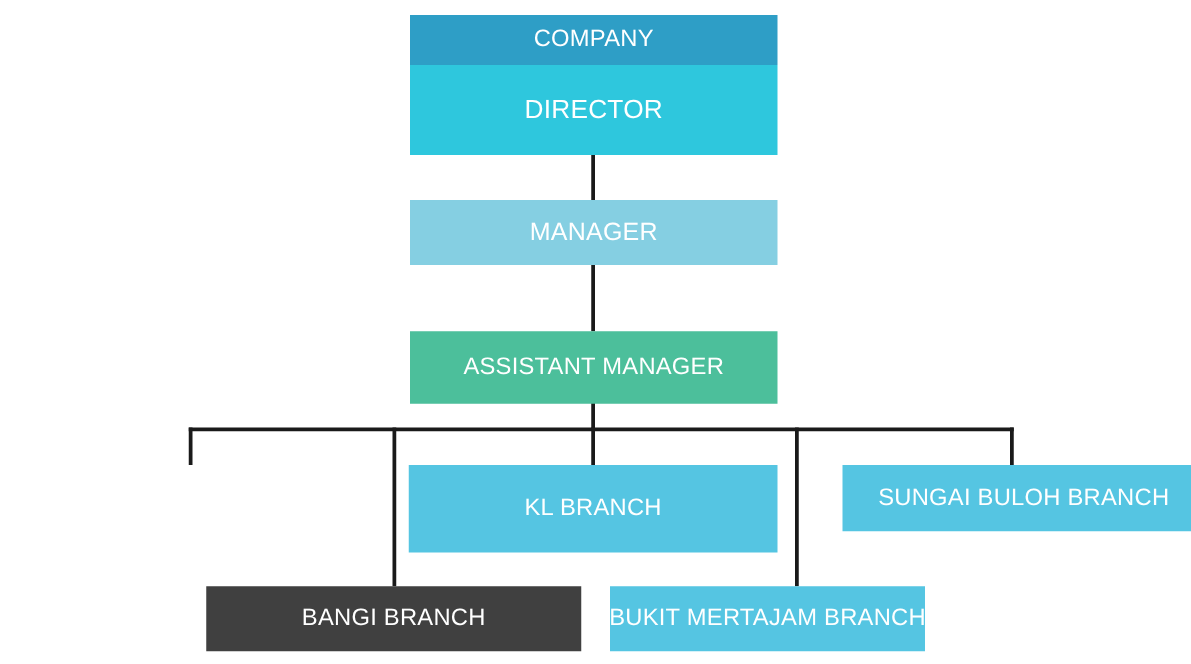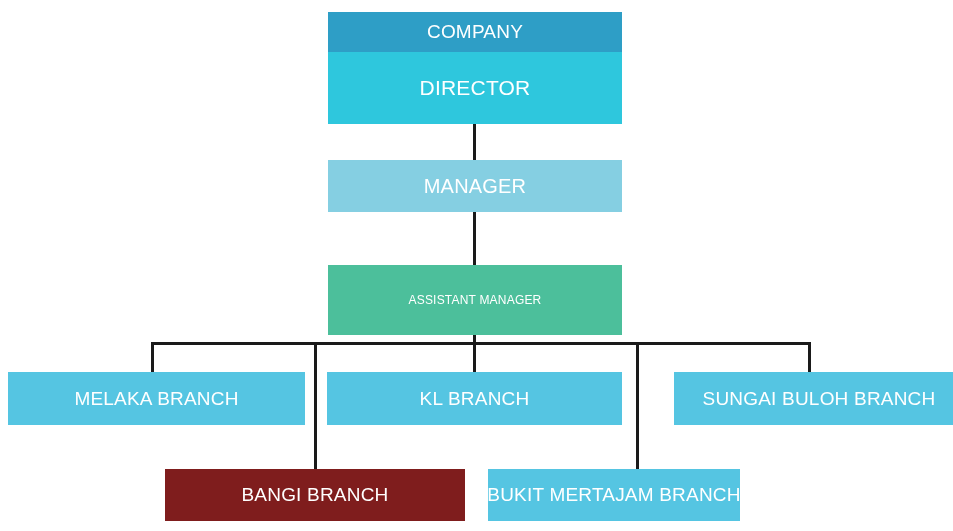--- a/index.html
+++ b/index.html
@@ -25,26 +25,26 @@
     color: #ffffff;
     font-size: 19px;
     letter-spacing: 0.2px;
     white-space: nowrap;
     z-index: 2;
     box-sizing: border-box;
   }
   .node-company  { left: 328px; top: 12px;  width: 294px; height: 40px; background: #2e9ec6; font-size: 19px; }
   .node-director { left: 328px; top: 52px;  width: 294px; height: 72px; background: #2ec7dd; font-size: 21px; }
   .node-manager  { left: 328px; top: 160px; width: 294px; height: 52px; background: #85cfe2; font-size: 20px; }
-  .node-asstmgr  { left: 328px; top: 265px; width: 294px; height: 70px; background: #4cbf9b; font-size: 12px; }
+  .node-asstmgr  { left: 328px; top: 265px; width: 294px; height: 58px; background: #4cbf9b; font-size: 19px; }
 
   .node-melaka   { left: 8px;   top: 372px; width: 297px; height: 53px; background: #55c5e2; }
-  .node-kl       { left: 327px; top: 372px; width: 295px; height: 53px; background: #55c5e2; }
+  .node-kl       { left: 327px; top: 372px; width: 295px; height: 70px; background: #55c5e2; }
   .node-sungai   { left: 674px; top: 372px; width: 290px; height: 53px; background: #55c5e2; }
-  .node-bangi    { left: 165px; top: 469px; width: 300px; height: 52px; background: #7f1d1d; }
+  .node-bangi    { left: 165px; top: 469px; width: 300px; height: 52px; background: #404040; }
   .node-bukit    { left: 488px; top: 469px; width: 252px; height: 52px; background: #55c5e2; }
 
   .conn {
     position: absolute;
     background: #1a1a1a;
     z-index: 1;
   }
   .conn-v { width: 3px; }
   .conn-h { height: 3px; }
 
@@ -88,23 +88,20 @@
   </div>
 
   <div class="node node-manager">
     <span>MANAGER</span>
   </div>
 
   <div class="node node-asstmgr">
     <span>ASSISTANT MANAGER</span>
   </div>
 
-  <div class="node node-melaka">
-    <span>MELAKA BRANCH</span>
-  </div>
 
   <div class="node node-kl">
     <span>KL BRANCH</span>
   </div>
 
   <div class="node node-sungai">
     <span>SUNGAI BULOH BRANCH</span>
   </div>
 
   <div class="node node-bangi">

